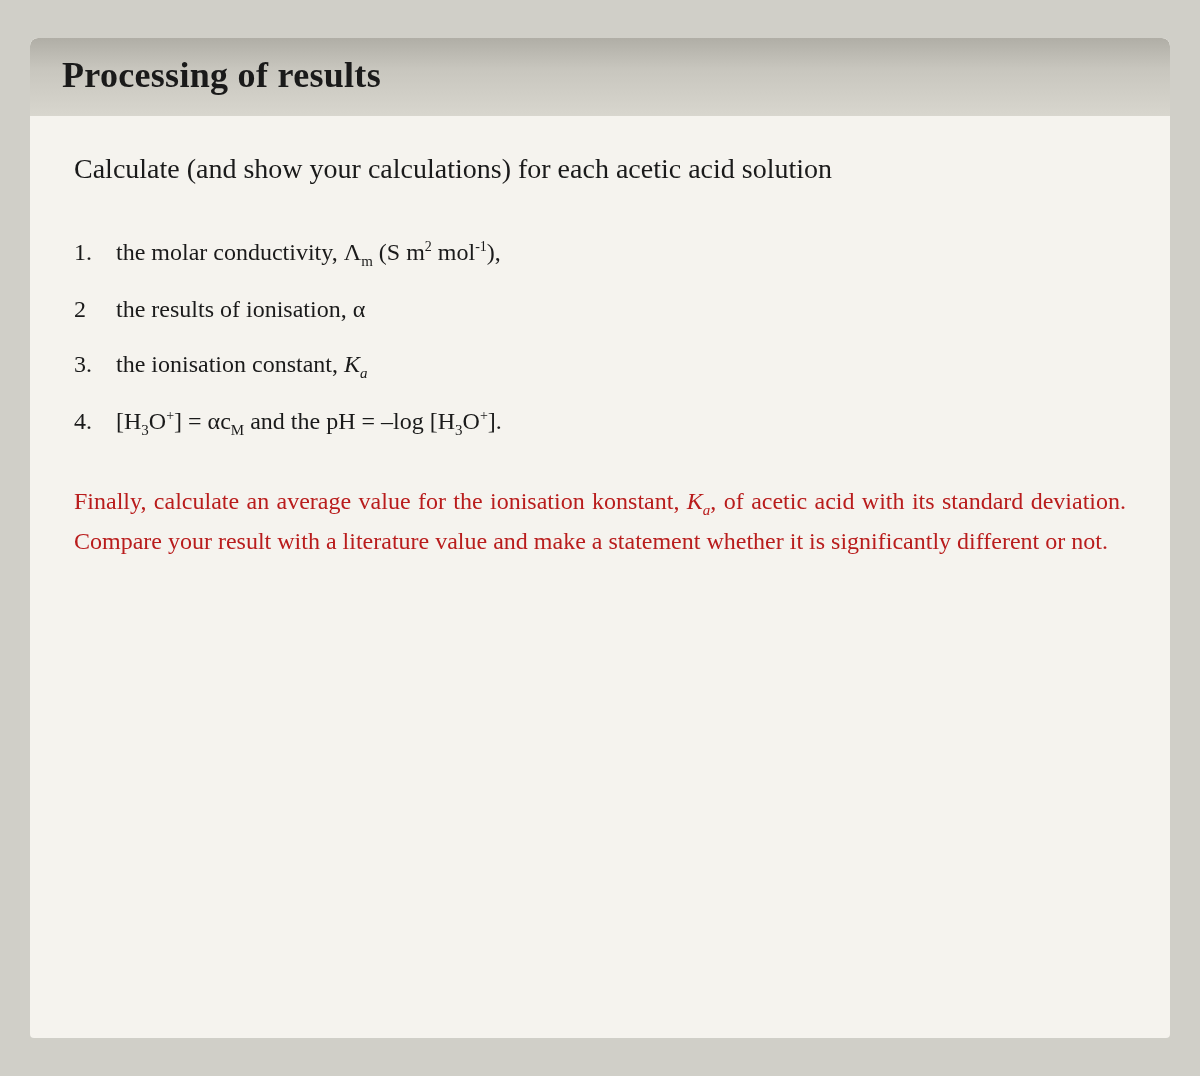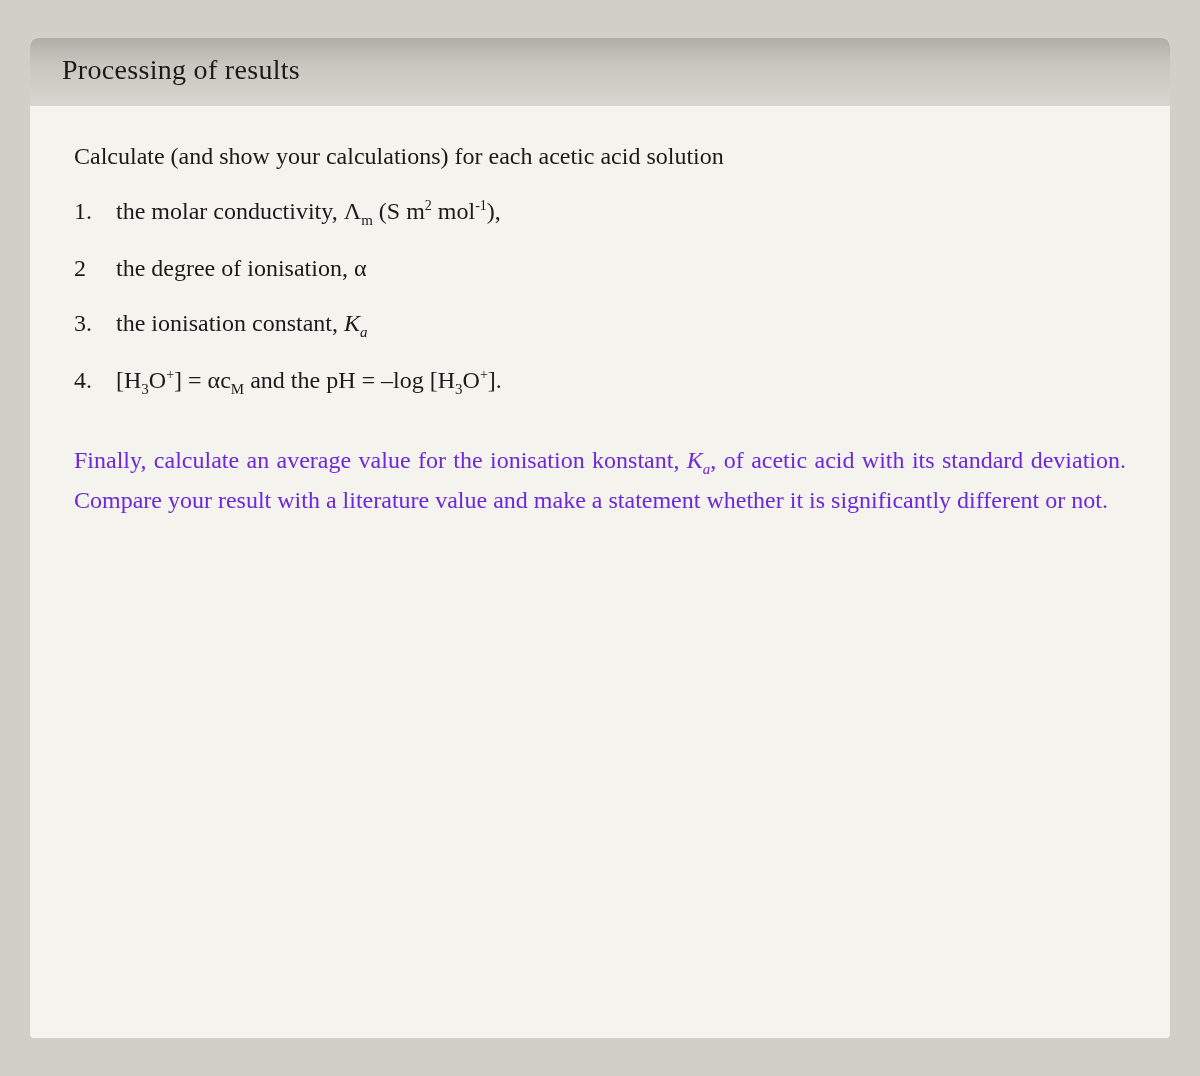--- a/index.html
+++ b/index.html
@@ -27,35 +27,35 @@
       padding-bottom: 48px;
     }
 
     .header {
       background: linear-gradient(180deg, #b0aea6 0%, #c8c6be 40%, #d8d6ce 100%);
       padding: 16px 32px 20px 32px;
       border-radius: 8px 8px 0 0;
     }
 
     .header-title {
-      font-size: 28px;
-      font-weight: 400;
+      font-size: 36px;
+      font-weight: 700;
       color: #1a1a1a;
       letter-spacing: 0.3px;
     }
 
     .content {
       padding: 32px 44px 32px 44px;
     }
 
     .intro-text {
-      font-size: 24px;
+      font-size: 28px;
       color: #1a1a1a;
       line-height: 1.5;
-      margin-bottom: 19px;
+      margin-bottom: 44px;
       text-align: justify;
     }
 
     .list-item {
       font-size: 24px;
       color: #1a1a1a;
       line-height: 1.55;
       margin-bottom: 18px;
       display: flex;
       align-items: baseline;
@@ -76,21 +76,21 @@
       vertical-align: super;
     }
 
     sub {
       font-size: 15px;
       vertical-align: sub;
     }
 
     .finally-para {
       font-size: 24px;
-      color: #6d28d9;
+      color: #b91c1c;
       line-height: 1.6;
       text-align: justify;
       margin-top: 40px;
     }
 
     .italic {
       font-style: italic;
       font-family: Liberation Serif, serif;
     }
   </style>
@@ -111,21 +111,21 @@
     <div class="list-item">
       <span class="list-number">1.</span>
       <span class="list-content">
         the molar conductivity, Λ<sub>m</sub> (S m<sup>2</sup> mol<sup>-1</sup>),
       </span>
     </div>
 
     <div class="list-item">
       <span class="list-number">2</span>
       <span class="list-content">
-        the degree of ionisation, α
+        the results of ionisation, α
       </span>
     </div>
 
     <div class="list-item">
       <span class="list-number">3.</span>
       <span class="list-content">
         the ionisation constant, <span class="italic">K<sub>a</sub></span>
       </span>
     </div>
 

